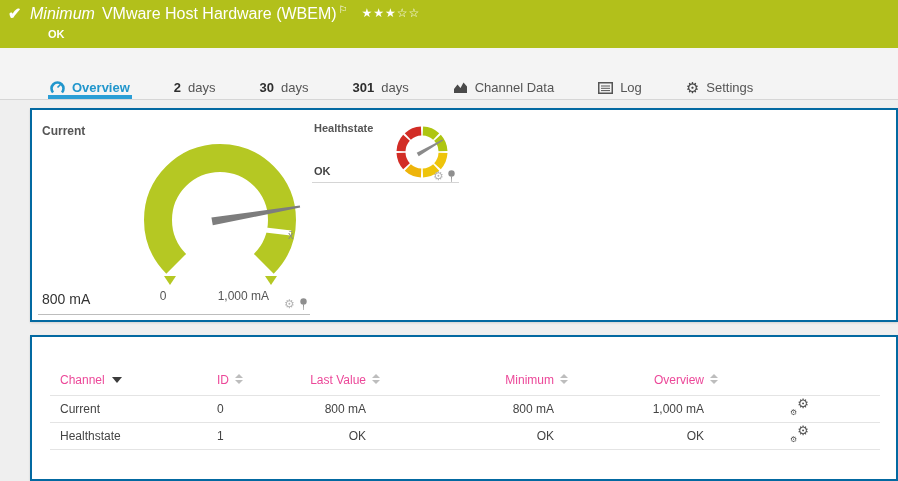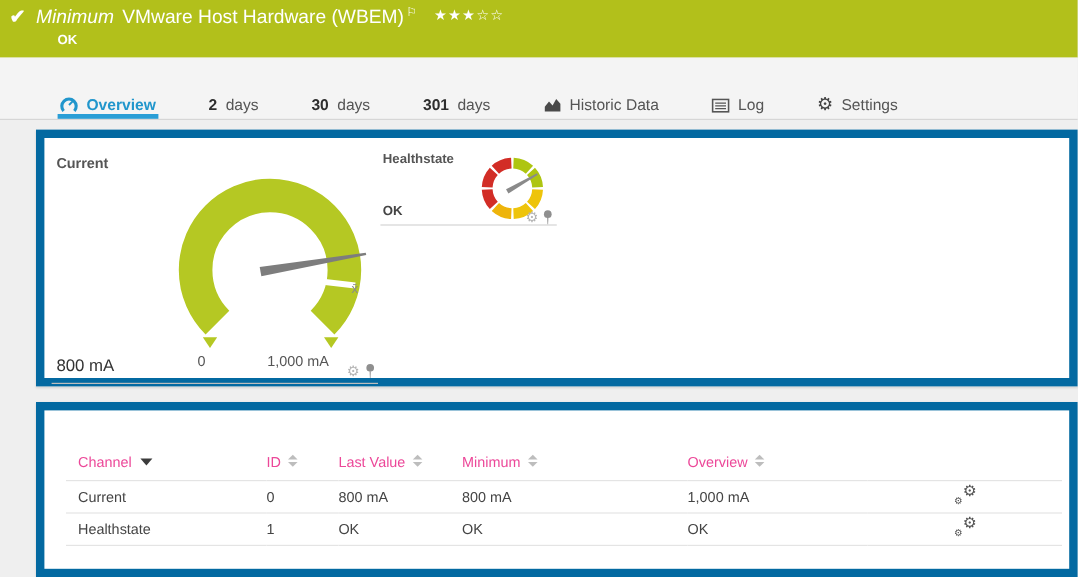--- a/index.html
+++ b/index.html
@@ -23,21 +23,21 @@
   .tabs { position:absolute; left:0; top:48px; width:898px; height:52px; background:#f4f4f4;
           border-bottom:1px solid #d6d6d6; display:flex; align-items:flex-end; padding-left:48px; }
   .tab { display:flex; align-items:center; gap:7px; font-size:13px; color:#555;
          border-bottom:4px solid transparent; padding:4px 2px 0 2px; margin-right:40px; cursor:pointer; white-space:nowrap; }
   .tab .num { font-weight:bold; color:#2e2e2e; }
   .tab.active { color:#2196cc; border-bottom-color:#2a9ed6; }
   .tab.active .tlabel { font-weight:bold; }
   .tab svg { display:block; }
 
   
-  .panel { position:absolute; background:#fff; border:7px solid #0369a1; box-shadow:0 1px 2px rgba(0,0,0,.12); }
+  .panel { position:absolute; background:#fff; border:2px solid #0369a1; box-shadow:0 1px 2px rgba(0,0,0,.12); }
   #overview-panel { left:30px; top:108px; width:868px; height:214px; }
   #table-panel    { left:30px; top:335px; width:868px; height:146px; }
 
   
   .gauge-title { position:absolute; font-size:12px; font-weight:bold; color:#555; }
   #current-label { left:10px; top:14px; }
   #current-value { position:absolute; left:10px; top:181px; font-size:14px; color:#333; }
   #current-divider { position:absolute; left:6px; top:204px; width:272px; border-top:1px solid #bdbdbd; }
   #big-gauge { position:absolute; left:93px; top:30px; }
   #current-actions { position:absolute; left:252px; top:188px; display:flex; align-items:center; gap:4px; }
@@ -49,21 +49,21 @@
   #hs-actions { position:absolute; left:401px; top:60px; display:flex; align-items:center; gap:3px; }
 
   .gear-glyph { font-size:12px; color:#b5b5b5; line-height:1; cursor:pointer; }
   .pin-icon { cursor:pointer; display:block; }
 
   
   table { border-collapse:collapse; table-layout:fixed; width:830px; margin:28px 0 0 18px; font-size:12px; color:#444; }
   th { font-weight:normal; color:#ec4899; text-align:left; height:30px; border-bottom:1px solid #e4e4e4; cursor:pointer; white-space:nowrap; }
   td { height:27px; border-bottom:1px solid #e4e4e4; }
   th.c-channel, td.c-channel { padding-left:10px; }
-  th.r, td.r { text-align:left; }
+  th.r, td.r { text-align:right; }
   td.r { padding-right:14px; }
   .sorts { display:inline-block; margin-left:6px; vertical-align:0px; }
   .sorts i { display:block; width:0; height:0; border-left:4px solid transparent; border-right:4px solid transparent; }
   .sorts .up { border-bottom:4px solid #bdbdbd; margin-bottom:2px; }
   .sorts .down { border-top:4px solid #bdbdbd; }
   .sort-desc { display:inline-block; margin-left:7px; width:0; height:0;
                border-left:5px solid transparent; border-right:5px solid transparent;
                border-top:6px solid #3c3c3c; vertical-align:1px; }
   td.c-actions { text-align:center; }
   .chan-settings { position:relative; display:inline-block; width:20px; height:17px; cursor:pointer; }
@@ -98,21 +98,21 @@
     <span class="tlabel">days</span>
   </div>
   <div class="tab">
     <span class="num">301</span>
     <span class="tlabel">days</span>
   </div>
   <div class="tab">
     <svg width="15" height="13" viewBox="0 0 15 13">
       <path d="M1 12 L1 8 L4.5 3.5 L7.5 7 L10.5 1.5 L14 5.5 L14 12 Z" fill="#4a4a4a"></path>
     </svg>
-    <span class="tlabel">Historic Data</span>
+    <span class="tlabel">Channel Data</span>
   </div>
   <div class="tab">
     <svg width="15" height="12" viewBox="0 0 15 12">
       <rect x="0.75" y="0.75" width="13.5" height="10.5" fill="none" stroke="#555" stroke-width="1.5"></rect>
       <line x1="3" y1="4" x2="12" y2="4" stroke="#555" stroke-width="1"></line>
       <line x1="3" y1="6.3" x2="12" y2="6.3" stroke="#555" stroke-width="1"></line>
       <line x1="3" y1="8.6" x2="12" y2="8.6" stroke="#555" stroke-width="1"></line>
     </svg>
     <span class="tlabel">Log</span>
   </div>

